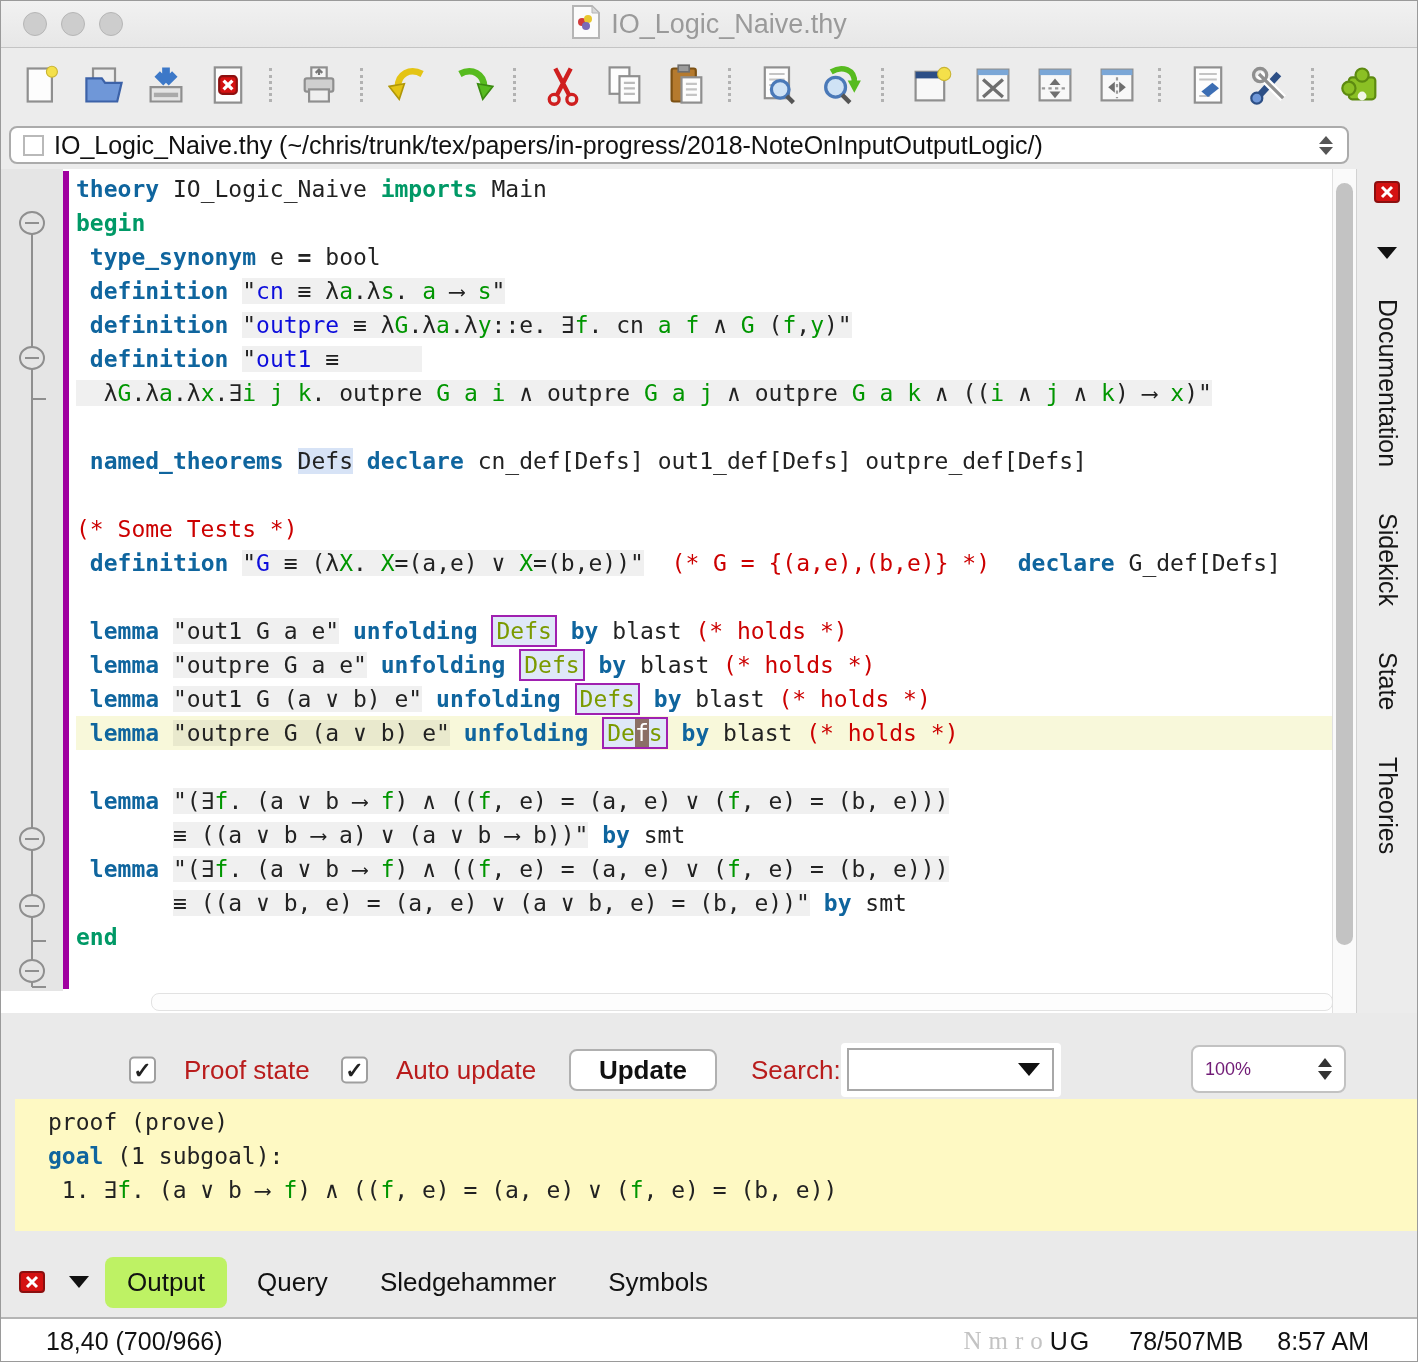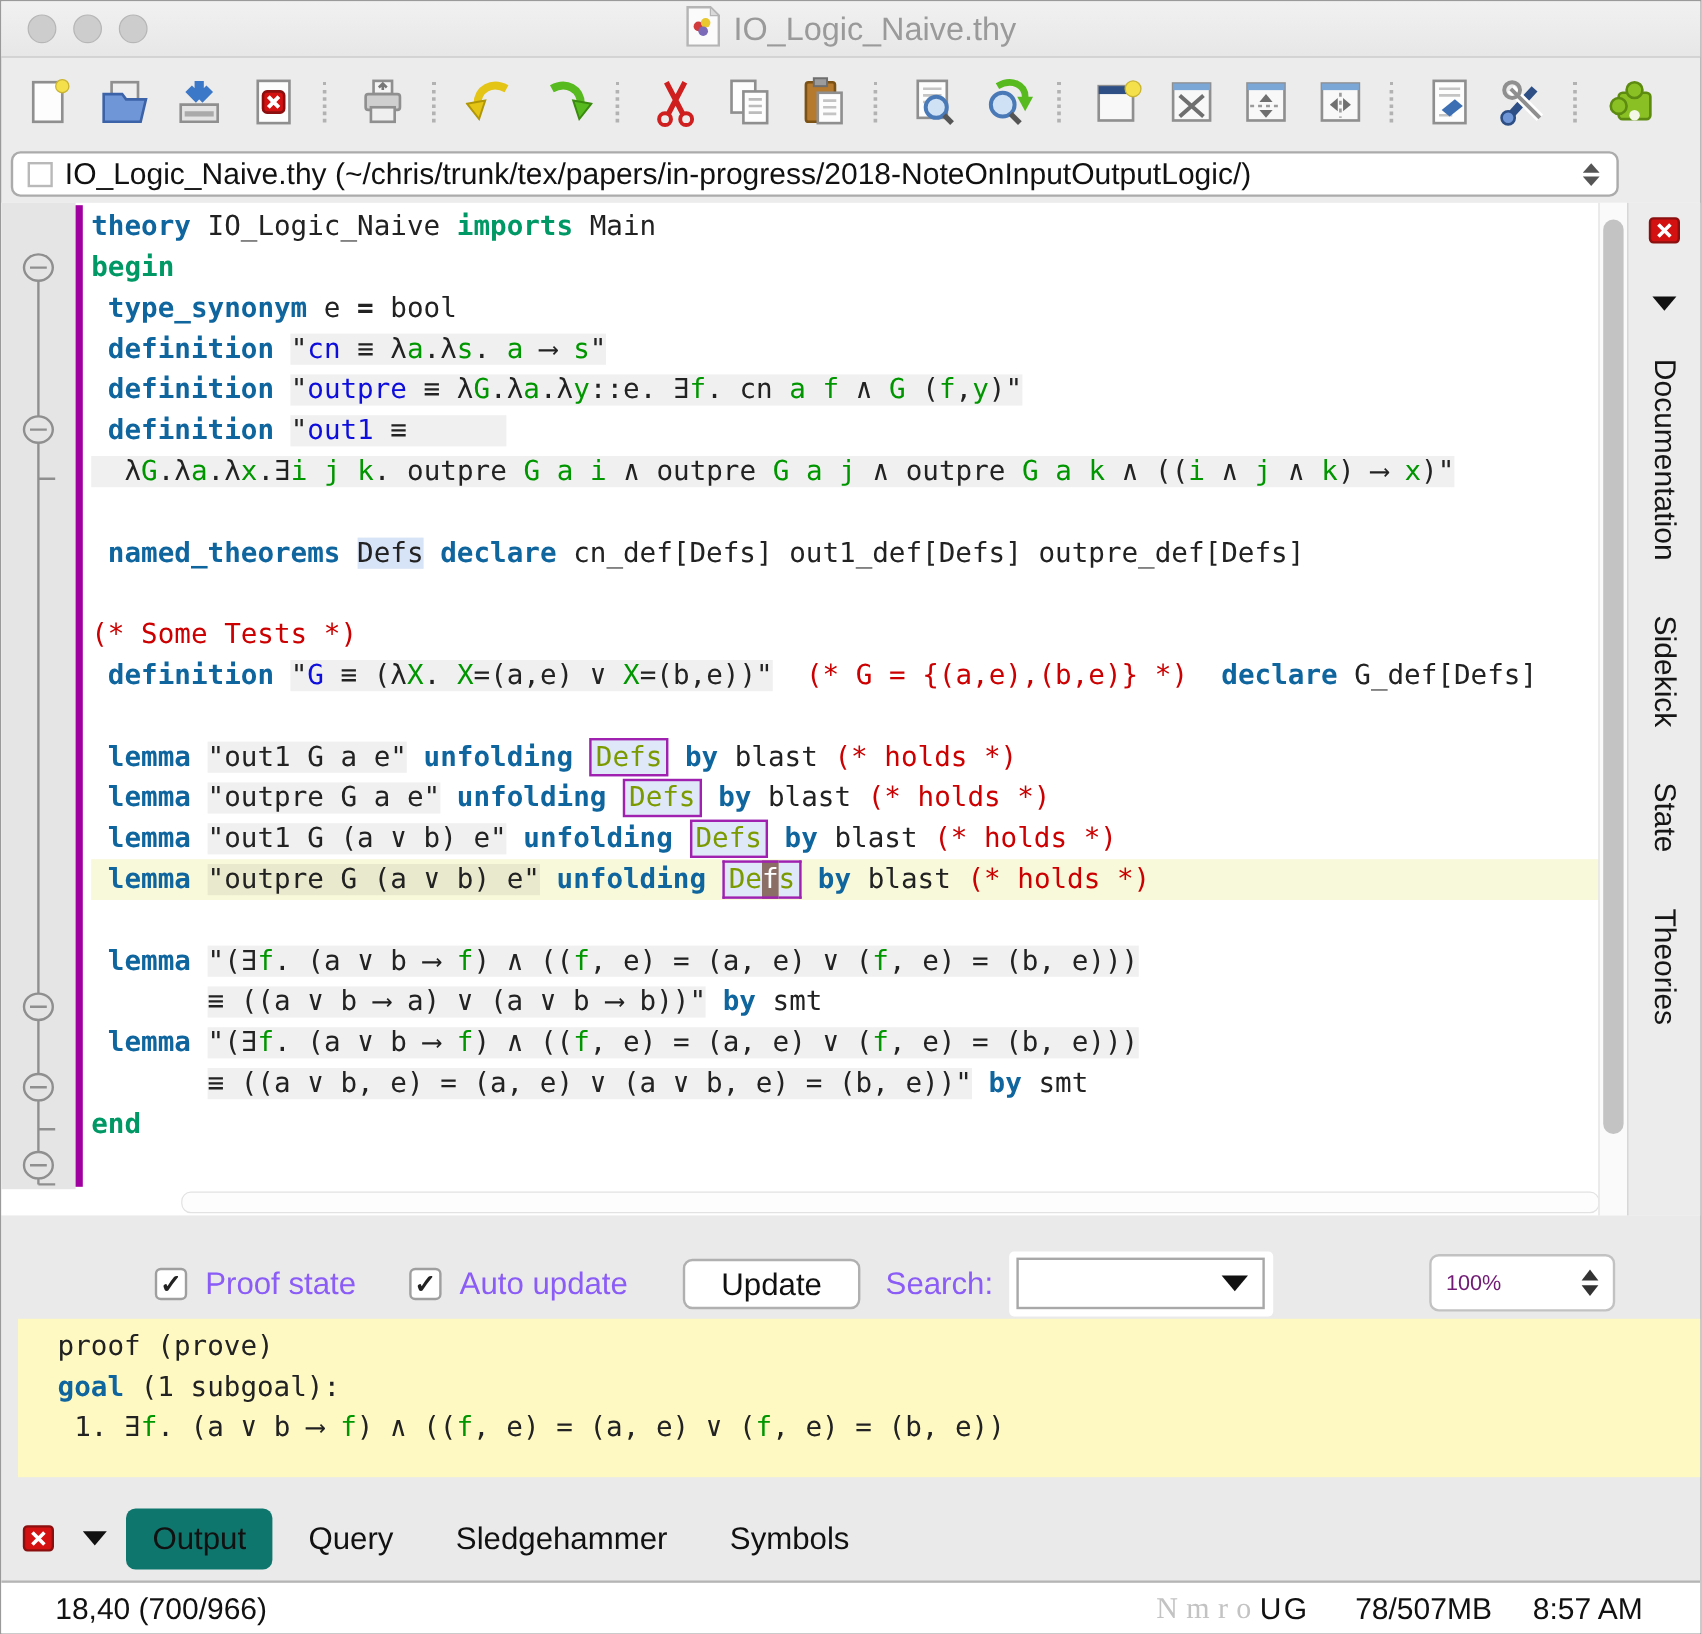--- a/index.html
+++ b/index.html
@@ -59,41 +59,41 @@
   .dockx{width:26px;height:22px;background:#d41111;border:2px solid #8c0f0f;border-radius:4px;
     color:#fff;display:flex;align-items:center;justify-content:center;box-sizing:border-box;}
   .dockx svg{display:block;}
   .tri{width:0;height:0;border-left:10px solid transparent;border-right:10px solid transparent;border-top:12px solid #111;}
   
   .bottomdock{position:absolute;left:0;top:1012px;width:100%;height:350px;background:#eaeaea;}
   .controls{position:absolute;left:0;top:28px;width:100%;height:58px;}
   .cbx{position:absolute;top:50%;transform:translateY(-50%);width:27px;height:27px;background:#fff;
     border:2px solid #9f9f9f;border-radius:5px;box-sizing:border-box;display:flex;align-items:center;justify-content:center;
     font-size:22px;font-weight:bold;color:#222;}
-  .clabel{position:absolute;top:50%;transform:translateY(-50%);font-size:26px;color:#8b5cf6;}
+  .clabel{position:absolute;top:50%;transform:translateY(-50%);font-size:26px;color:#b91c1c;margin-left:13px;}
   .updbtn{position:absolute;left:568px;top:50%;transform:translateY(-50%);width:148px;height:42px;
     background:#fff;border:2px solid #b0b0b0;border-radius:8px;font-size:26px;color:#111;
-    display:flex;align-items:center;justify-content:center;box-sizing:border-box;}
+    display:flex;align-items:center;justify-content:center;box-sizing:border-box;font-weight:bold;}
   .combo-halo{position:absolute;left:840px;top:2px;width:220px;height:54px;background:#fff;border-radius:4px;}
   .combo{position:absolute;left:6px;top:5px;width:207px;height:43px;background:#fff;border:2px solid #a8a8a8;
     box-sizing:border-box;display:flex;align-items:center;}
   .combo .arrow{margin-left:auto;margin-right:12px;width:0;height:0;
     border-left:11px solid transparent;border-right:11px solid transparent;border-top:13px solid #111;}
   .spinner{position:absolute;left:1190px;top:4px;width:155px;height:48px;background:#fff;border:2px solid #c2c2c2;
     border-radius:8px;box-sizing:border-box;display:flex;align-items:center;}
   .spinner .val{font-size:18px;color:#701a75;margin-left:12px;}
   .spinstack{margin-left:auto;margin-right:12px;display:flex;flex-direction:column;gap:4px;align-items:center;}
   .sp-up{width:0;height:0;border-left:7px solid transparent;border-right:7px solid transparent;border-bottom:9px solid #333;}
   .sp-dn{width:0;height:0;border-left:7px solid transparent;border-right:7px solid transparent;border-top:9px solid #333;}
   .outarea{position:absolute;left:14px;top:86px;right:0;height:132px;background:#fef9c3;}
   .outtext{position:absolute;left:33px;top:6px;font-family:"DejaVu Sans Mono","DejaVu Sans",monospace;
     font-size:23px;line-height:34px;color:#222;}
   .tabsrow{position:absolute;left:0;top:234px;width:100%;height:70px;display:flex;align-items:center;}
   .tab{font-size:26px;color:#111;padding:10px 22px;border-radius:8px;margin-right:8px;}
-  .tab.active{background:#0f766e;}
+  .tab.active{background:#bef264;}
   .statusbar{position:absolute;left:0;top:304px;width:100%;height:46px;background:#fff;
     border-top:2px solid #b5b5b5;display:flex;align-items:center;font-size:25px;color:#111;box-sizing:border-box;}
   .st-caret{margin-left:45px;}
   .st-right{margin-left:auto;display:flex;align-items:center;margin-right:48px;gap:0;}
   .flags-off{color:#c3c3c3;letter-spacing:7px;margin-left:2px;font-family:Liberation Serif, serif;}
   .flags-on{color:#111;letter-spacing:2px;}
   .st-mem{margin-left:38px;}
   .st-time{margin-left:34px;}
 </style>
 </head>

